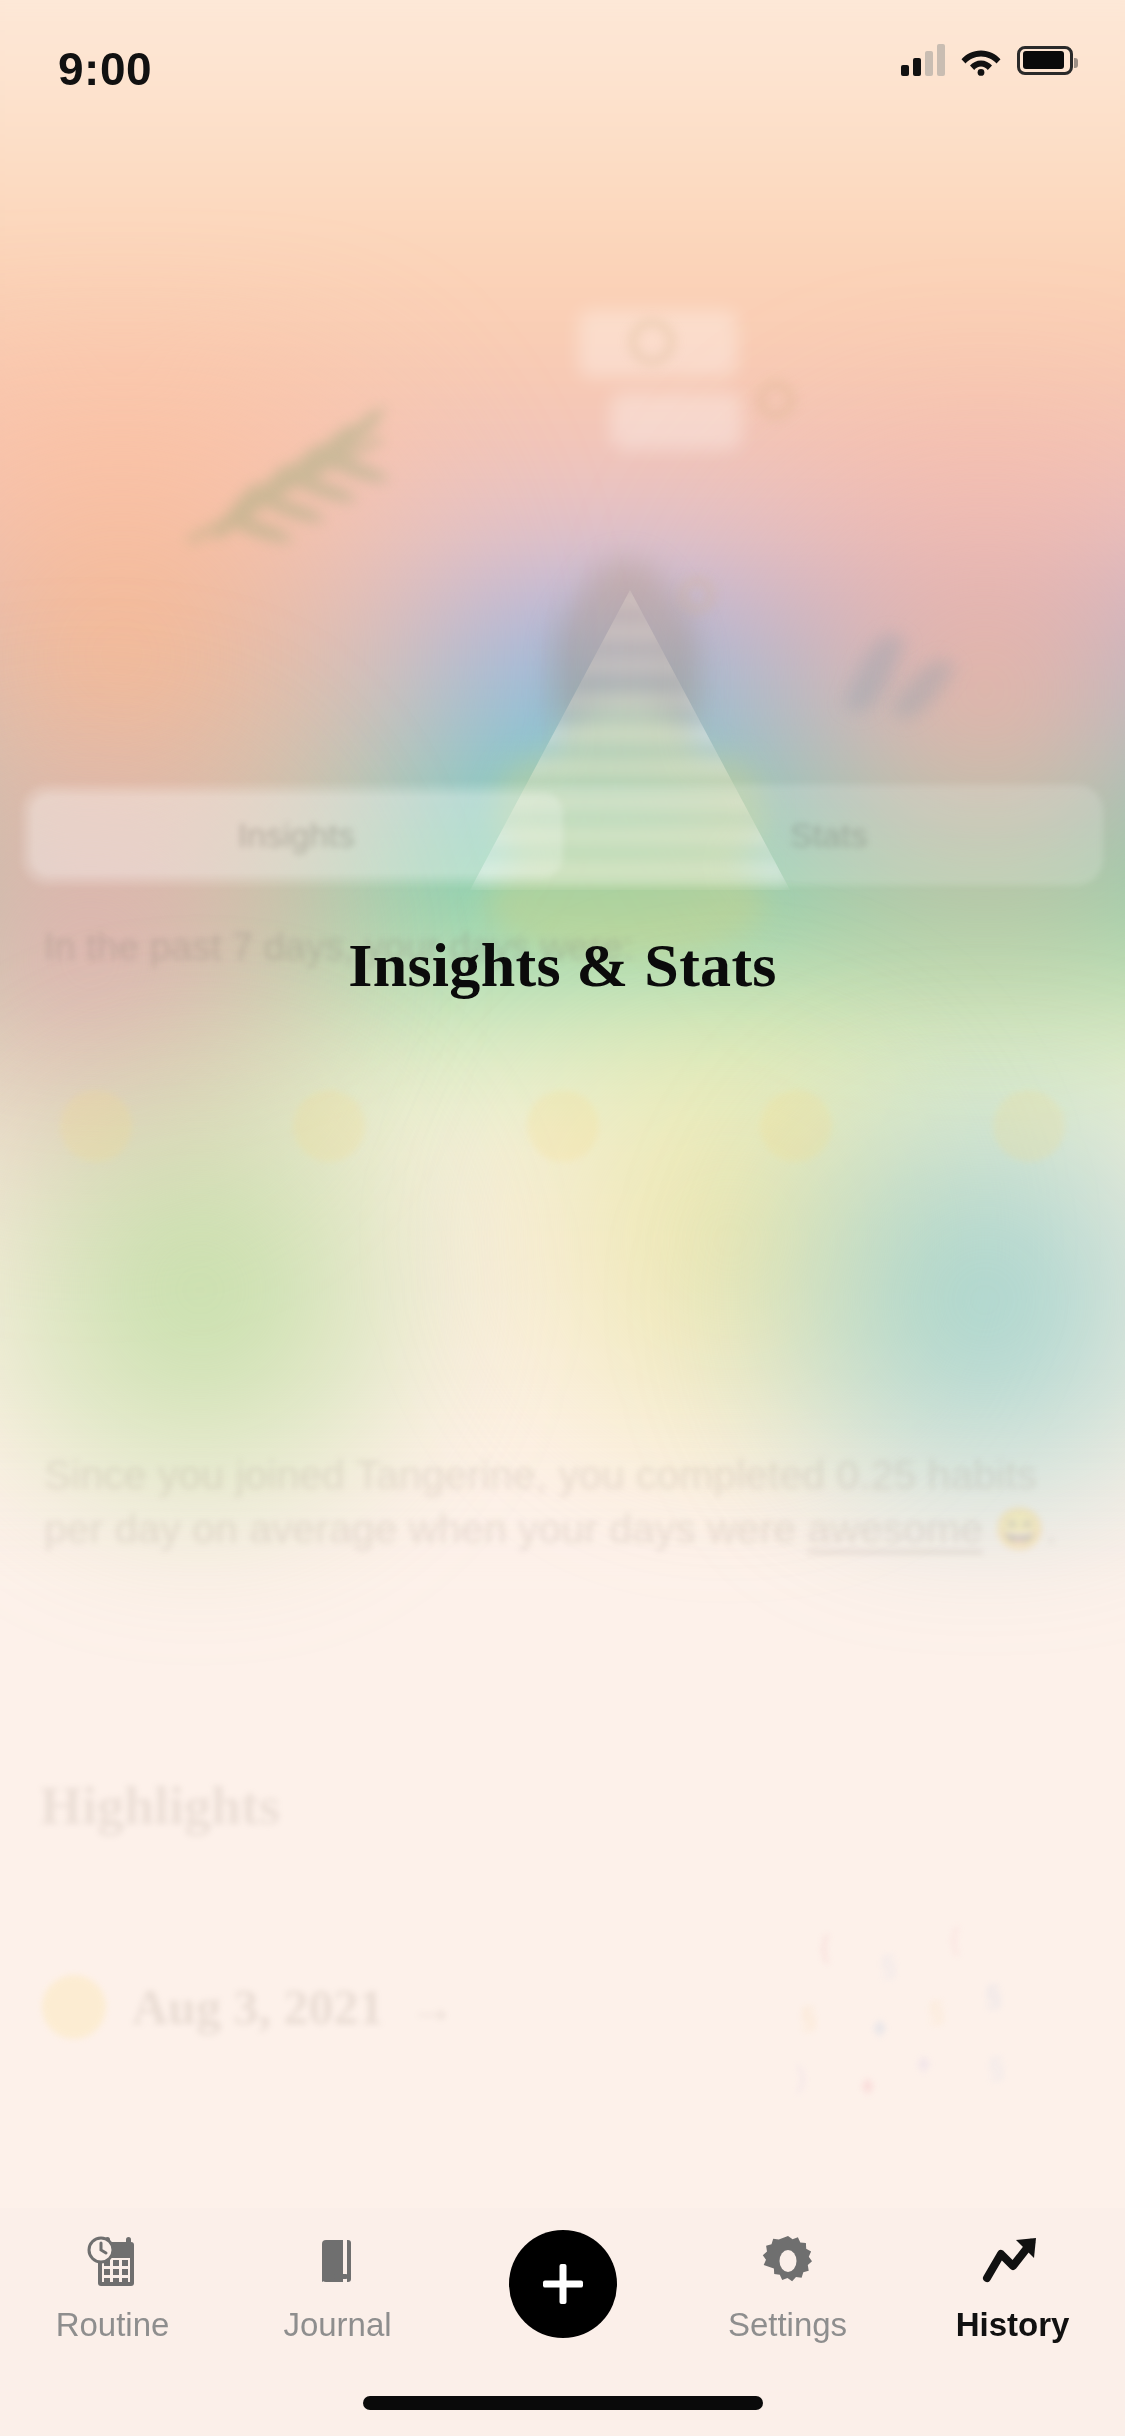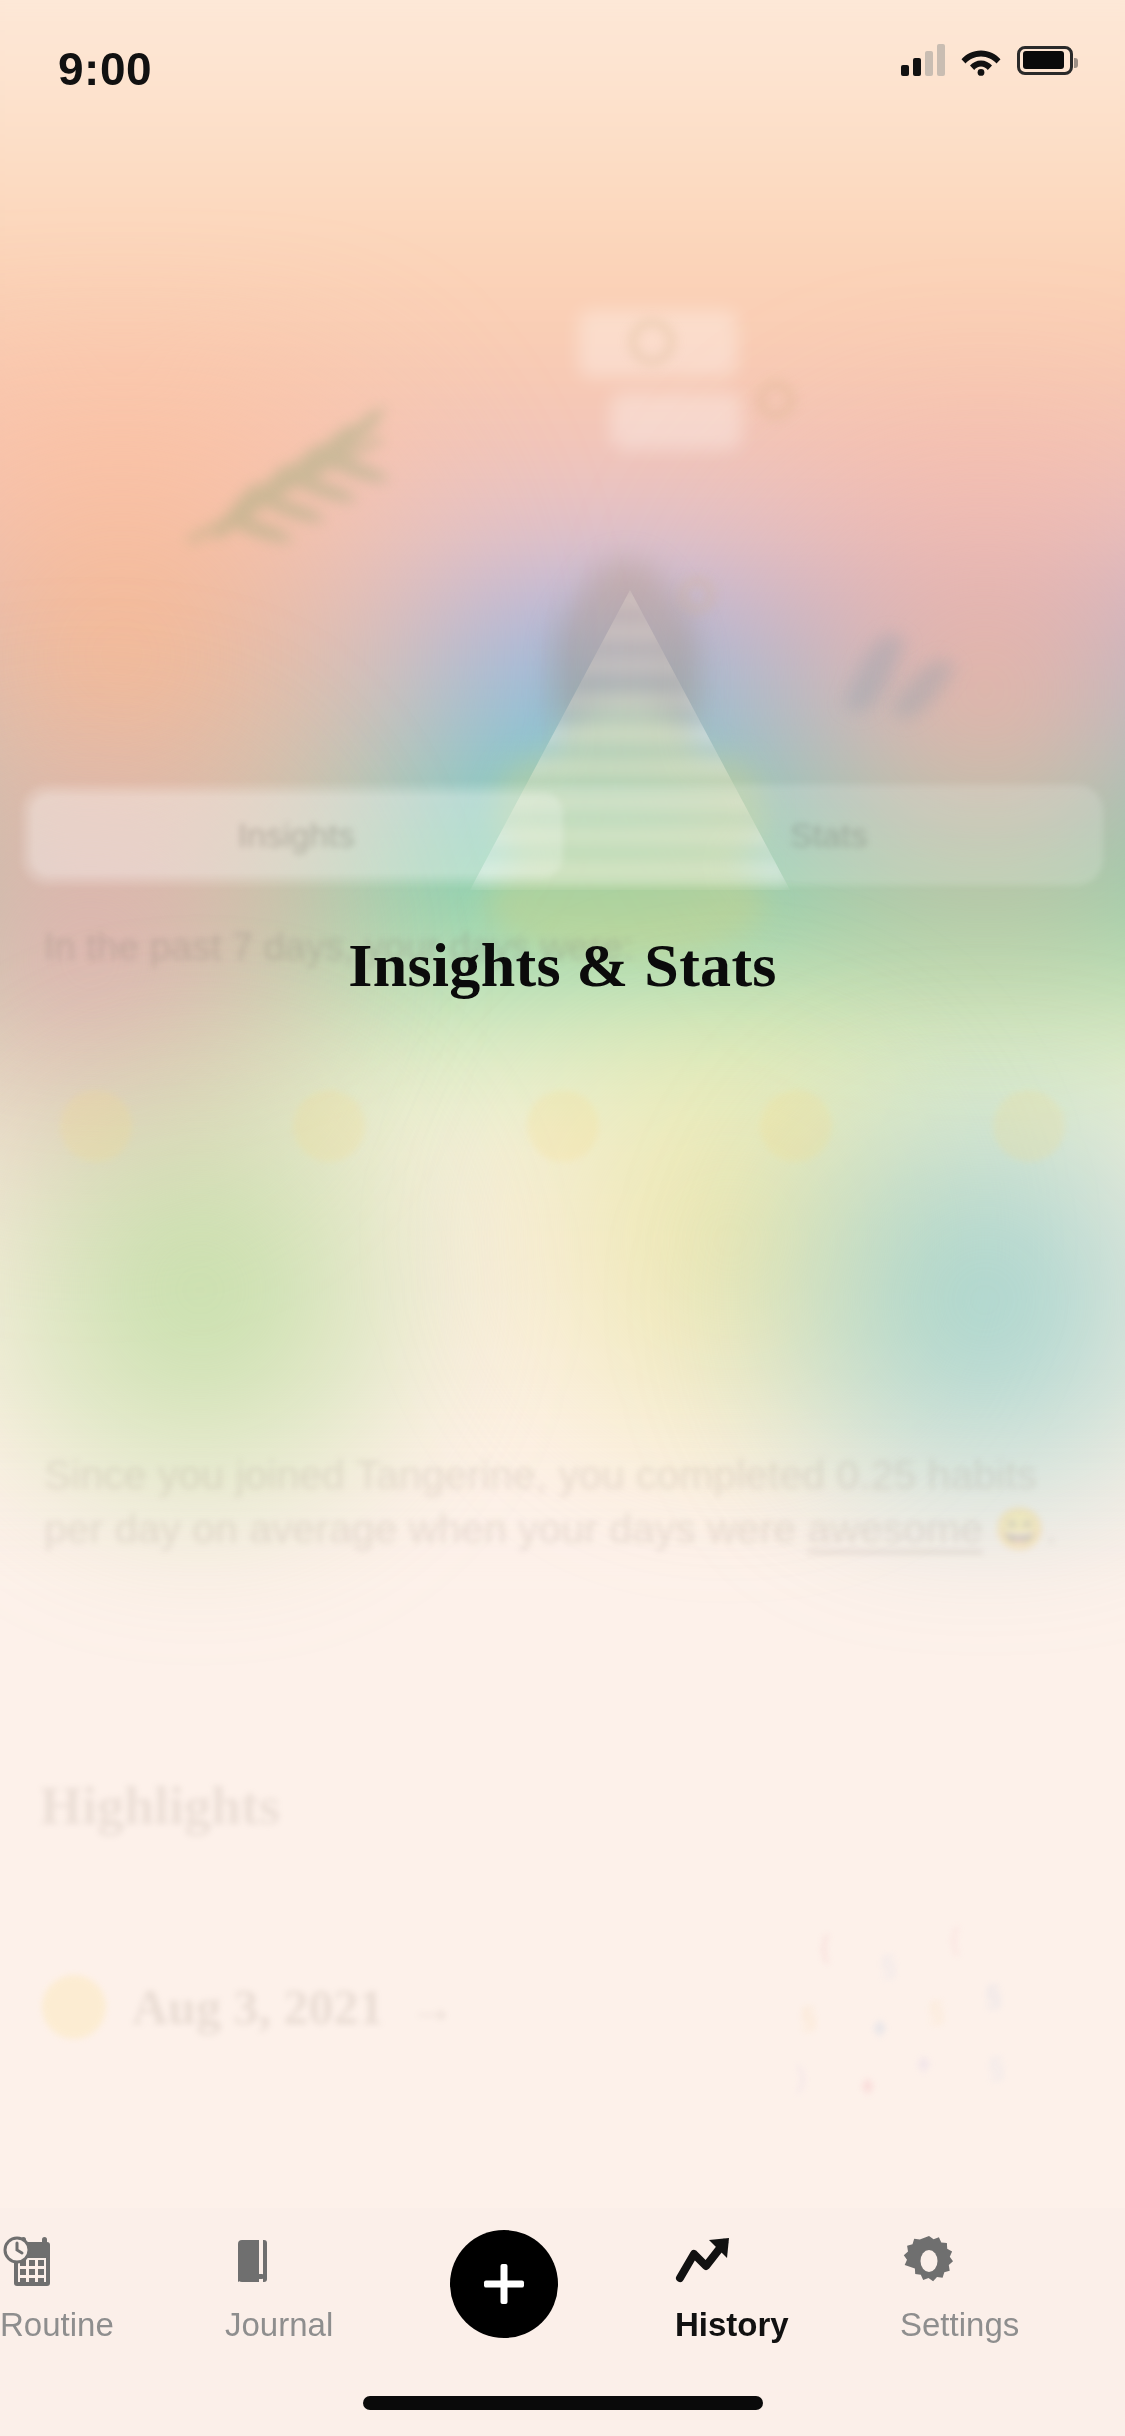--- a/index.html
+++ b/index.html
@@ -418,21 +418,21 @@
     background: #fbefe9;
     z-index: 50;
     display: flex;
     align-items: flex-start;
     padding-top: 22px;
   }
   .tab {
     flex: 1;
     display: flex;
     flex-direction: column;
-    align-items: flex-start;
+    align-items: center;
     gap: 14px;
     cursor: pointer;
   }
   .tab-ico {
     height: 62px;
     display: flex;
     align-items: center;
     justify-content: center;
   }
   .tab-label {
@@ -625,37 +625,37 @@
     <div class="tab">
       <div class="fab">
         <svg width="56" height="56" viewBox="0 0 56 56">
           <rect x="24.5" y="8" width="7" height="40" rx="2" fill="#fff"></rect>
           <rect x="8" y="24.5" width="40" height="7" rx="2" fill="#fff"></rect>
         </svg>
       </div>
       <div class="tab-label"></div>
     </div>
 
+    <div class="tab">
+      <div class="tab-ico">
+        <svg width="58" height="58" viewBox="0 0 58 58">
+          <path d="M29 4l4.6 3.3 5.3-2 2.4 5.2 5.6.6.3 5.6 4.9 2.8-2.3 5.2 3.2 4.6-4.2 3.8.9 5.6-5.4 1.6-1.7 5.4-5.6-.6-3.9 4.1-4.6-3.3-5.3 2-2.4-5.2-5.6-.6-.3-5.6L4.7 33l2.3-5.2L3.8 23.2 8 19.4l-.9-5.6 5.4-1.6 1.7-5.4 5.6.6z" fill="#6f6f6f"></path>
+          <ellipse cx="29" cy="29" rx="8.5" ry="11" fill="#fbefe9"></ellipse>
+        </svg>
+      </div>
+      <div class="tab-label">Settings</div>
+    </div>
+
     <div class="tab active">
       <div class="tab-ico">
         <svg width="62" height="58" viewBox="0 0 62 58">
           <path d="M5 46 L19 22 L31 34 L49 11" stroke="#111" stroke-width="8" fill="none" stroke-linecap="round" stroke-linejoin="round"></path>
           <path d="M34 8 L54 6 L52 26 Z" fill="#111"></path>
         </svg>
       </div>
       <div class="tab-label">History</div>
     </div>
 
-    <div class="tab">
-      <div class="tab-ico">
-        <svg width="58" height="58" viewBox="0 0 58 58">
-          <path d="M29 4l4.6 3.3 5.3-2 2.4 5.2 5.6.6.3 5.6 4.9 2.8-2.3 5.2 3.2 4.6-4.2 3.8.9 5.6-5.4 1.6-1.7 5.4-5.6-.6-3.9 4.1-4.6-3.3-5.3 2-2.4-5.2-5.6-.6-.3-5.6L4.7 33l2.3-5.2L3.8 23.2 8 19.4l-.9-5.6 5.4-1.6 1.7-5.4 5.6.6z" fill="#6f6f6f"></path>
-          <ellipse cx="29" cy="29" rx="8.5" ry="11" fill="#fbefe9"></ellipse>
-        </svg>
-      </div>
-      <div class="tab-label">Settings</div>
-    </div>
-
   </div>
 
   <div class="home-ind"></div>
 
 </div>
 
 </body></html>

